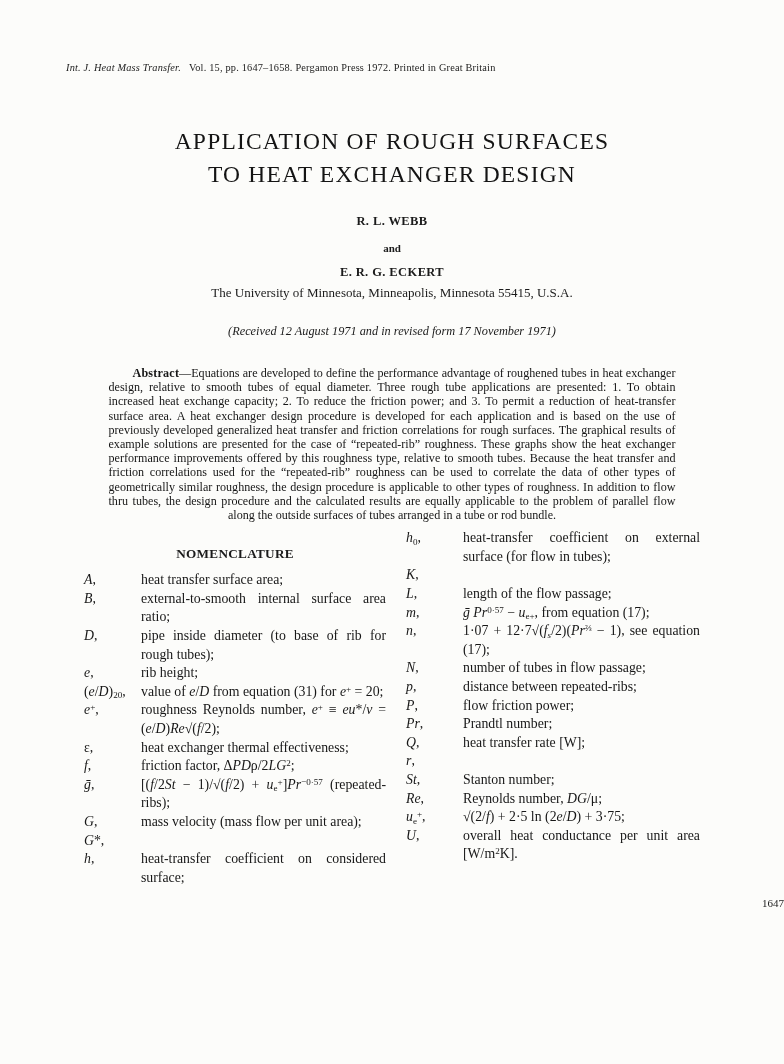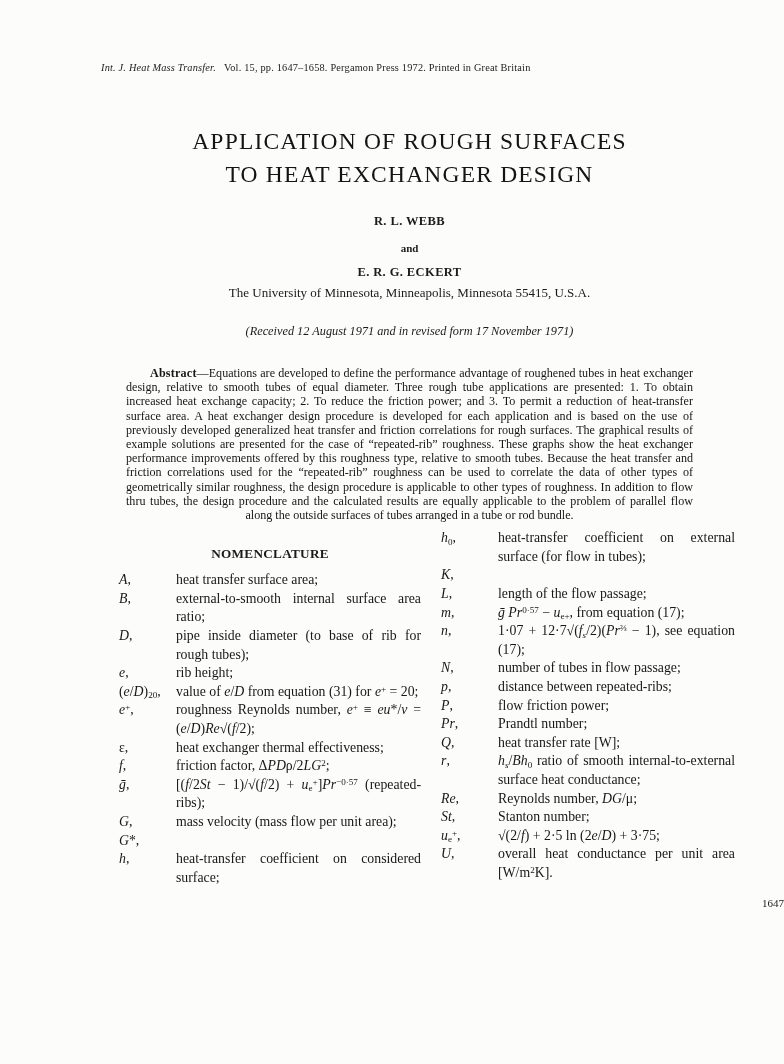--- a/index.html
+++ b/index.html
@@ -5,21 +5,20 @@
   html, body { margin:0; padding:0; background:#d8d8d4; }
   .page {
     position:relative;
     width:784px; height:1064px;
     margin:0 auto;
     background:#fcfcfa;
     color:#1b1b1b;
     font-family:"Liberation Serif", "DejaVu Serif", serif;
     overflow:hidden;
     box-sizing:border-box;
-    padding-left:35px;
   }
   .journal-line {
     padding-top:62px;
     margin-left:66px;
     font-size:10.3px;
     letter-spacing:0.2px;
     color:#222;
     white-space:nowrap;
   }
   .journal-line .jname { font-style:italic; margin-right:8px; }
@@ -241,31 +240,30 @@
             <span class="nom-def">Prandtl number;</span>
           </div>
 
           <div class="nom-row">
             <span class="nom-sym"><i>Q</i>,</span>
             <span class="nom-def">heat transfer rate [W];</span>
           </div>
 
           <div class="nom-row">
             <span class="nom-sym"><i>r</i>,</span>
-            <span class="nom-def"><i>h<sub>s</sub></i>/<i>Bh</i><sub>0</sub> ratio of smooth internal-to-external surface heat conductance;</span>
+          </div>
+
+          <div class="nom-row">
+            <span class="nom-sym"><i>St</i>,</span>
+            <span class="nom-def">Stanton number;</span>
           </div>
 
           <div class="nom-row">
             <span class="nom-sym"><i>Re</i>,</span>
             <span class="nom-def">Reynolds number, <i>DG</i>/μ;</span>
-          </div>
-
-          <div class="nom-row">
-            <span class="nom-sym"><i>St</i>,</span>
-            <span class="nom-def">Stanton number;</span>
           </div>
 
           <div class="nom-row">
             <span class="nom-sym"><i>u</i><sub>e</sub><sup>+</sup>,</span>
             <span class="nom-def">√(2/<i>f</i>) + 2·5 ln (2<i>e</i>/<i>D</i>) + 3·75;</span>
           </div>
 
           <div class="nom-row">
             <span class="nom-sym"><i>U</i>,</span>
             <span class="nom-def">overall heat conductance per unit area [W/m<sup>2</sup>K].</span>

